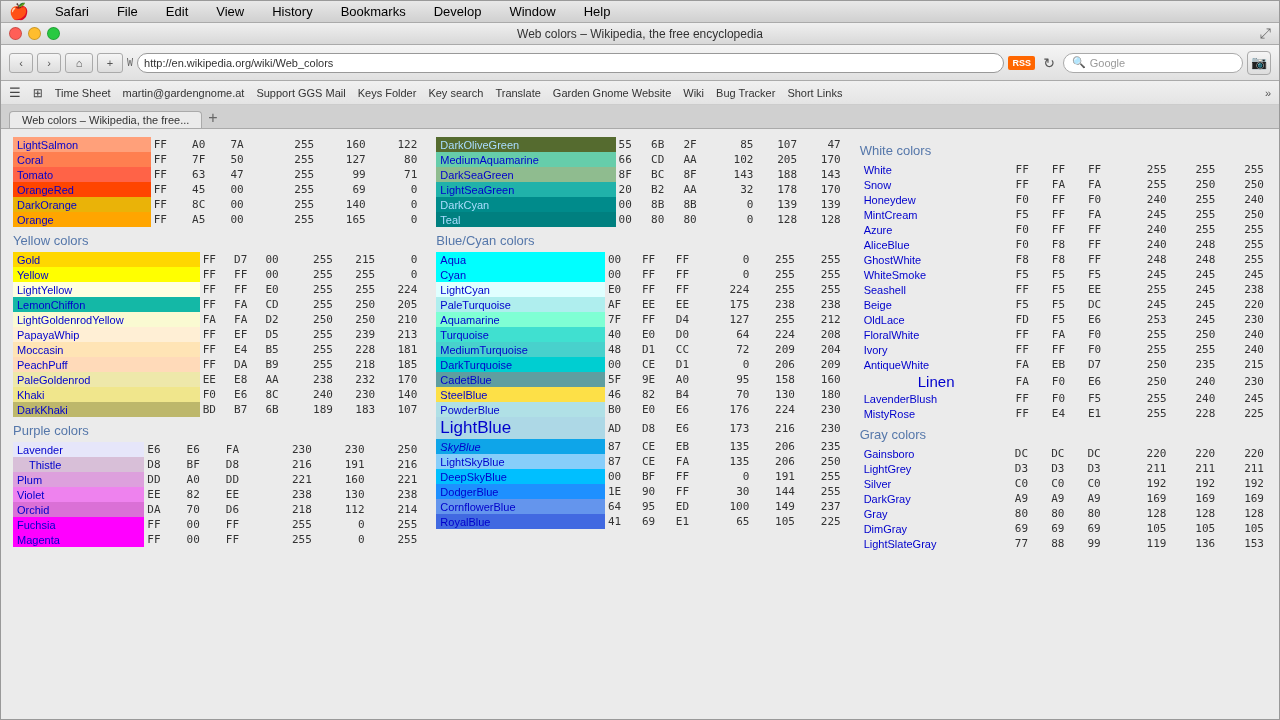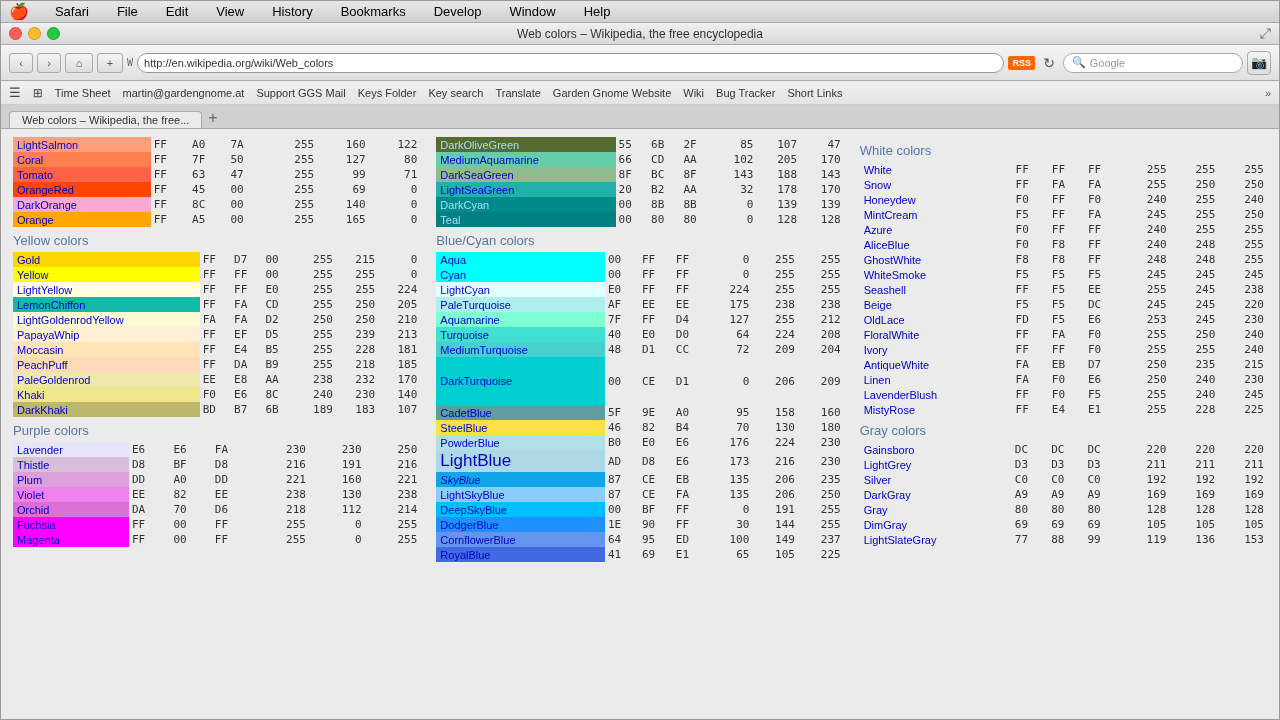--- a/index.html
+++ b/index.html
@@ -167,21 +167,21 @@
       <a style="color:#0000cc;text-decoration:none;font-size:11px;">OrangeRed</a>
     </td>
     <td class="hex-cell">FF</td>
     <td class="hex-cell">45</td>
     <td class="hex-cell">00</td>
     <td class="num-cell">255</td>
     <td class="num-cell">69</td>
     <td class="num-cell">0</td>
   </tr>
               <tr>
-    <td style="background:#f9a8d4;padding:1px 4px;white-space:nowrap;">
+    <td style="background:#eab308;padding:1px 4px;white-space:nowrap;">
       <a style="color:#0000cc;text-decoration:none;font-size:11px;">DarkOrange</a>
     </td>
     <td class="hex-cell">FF</td>
     <td class="hex-cell">8C</td>
     <td class="hex-cell">00</td>
     <td class="num-cell">255</td>
     <td class="num-cell">140</td>
     <td class="num-cell">0</td>
   </tr>
               <tr>
@@ -333,21 +333,21 @@
       <a style="color:#0000cc;text-decoration:none;font-size:11px;">Lavender</a>
     </td>
     <td class="hex-cell">E6</td>
     <td class="hex-cell">E6</td>
     <td class="hex-cell">FA</td>
     <td class="num-cell">230</td>
     <td class="num-cell">230</td>
     <td class="num-cell">250</td>
   </tr>
               <tr>
-    <td style="background:#D8BFD8;padding:1px 4px;white-space:nowrap;">
+    <td style="background:#D8BFD8;padding:1px 16px;white-space:nowrap;">
       <a style="color:#0000cc;text-decoration:none;font-size:11px;">Thistle</a>
     </td>
     <td class="hex-cell">D8</td>
     <td class="hex-cell">BF</td>
     <td class="hex-cell">D8</td>
     <td class="num-cell">216</td>
     <td class="num-cell">191</td>
     <td class="num-cell">216</td>
   </tr>
               <tr>
@@ -555,21 +555,21 @@
       <a style="color:#0000cc;text-decoration:none;font-size:11px;">MediumTurquoise</a>
     </td>
     <td class="hex-cell">48</td>
     <td class="hex-cell">D1</td>
     <td class="hex-cell">CC</td>
     <td class="num-cell">72</td>
     <td class="num-cell">209</td>
     <td class="num-cell">204</td>
   </tr>
               <tr>
-    <td style="background:#00CED1;padding:18px 4px;white-space:nowrap;">
+    <td style="background:#00CED1;padding:1px 4px;white-space:nowrap;">
       <a style="color:#0000cc;text-decoration:none;font-size:11px;">DarkTurquoise</a>
     </td>
     <td class="hex-cell">00</td>
     <td class="hex-cell">CE</td>
     <td class="hex-cell">D1</td>
     <td class="num-cell">0</td>
     <td class="num-cell">206</td>
     <td class="num-cell">209</td>
   </tr>
               <tr>
@@ -838,21 +838,21 @@
       <a style="color:#0000cc;text-decoration:none;">AntiqueWhite</a>
     </td>
     <td class="hex-cell">FA</td>
     <td class="hex-cell">EB</td>
     <td class="hex-cell">D7</td>
     <td class="num-cell">250</td>
     <td class="num-cell">235</td>
     <td class="num-cell">215</td>
   </tr>
               <tr>
-    <td style="font-size:11px;padding:1px 4px;white-space:nowrap;">
+    <td style="font-size:15px;padding:1px 4px;white-space:nowrap;text-align:center;">
       <a style="color:#0000cc;text-decoration:none;">Linen</a>
     </td>
     <td class="hex-cell">FA</td>
     <td class="hex-cell">F0</td>
     <td class="hex-cell">E6</td>
     <td class="num-cell">250</td>
     <td class="num-cell">240</td>
     <td class="num-cell">230</td>
   </tr>
               <tr>

